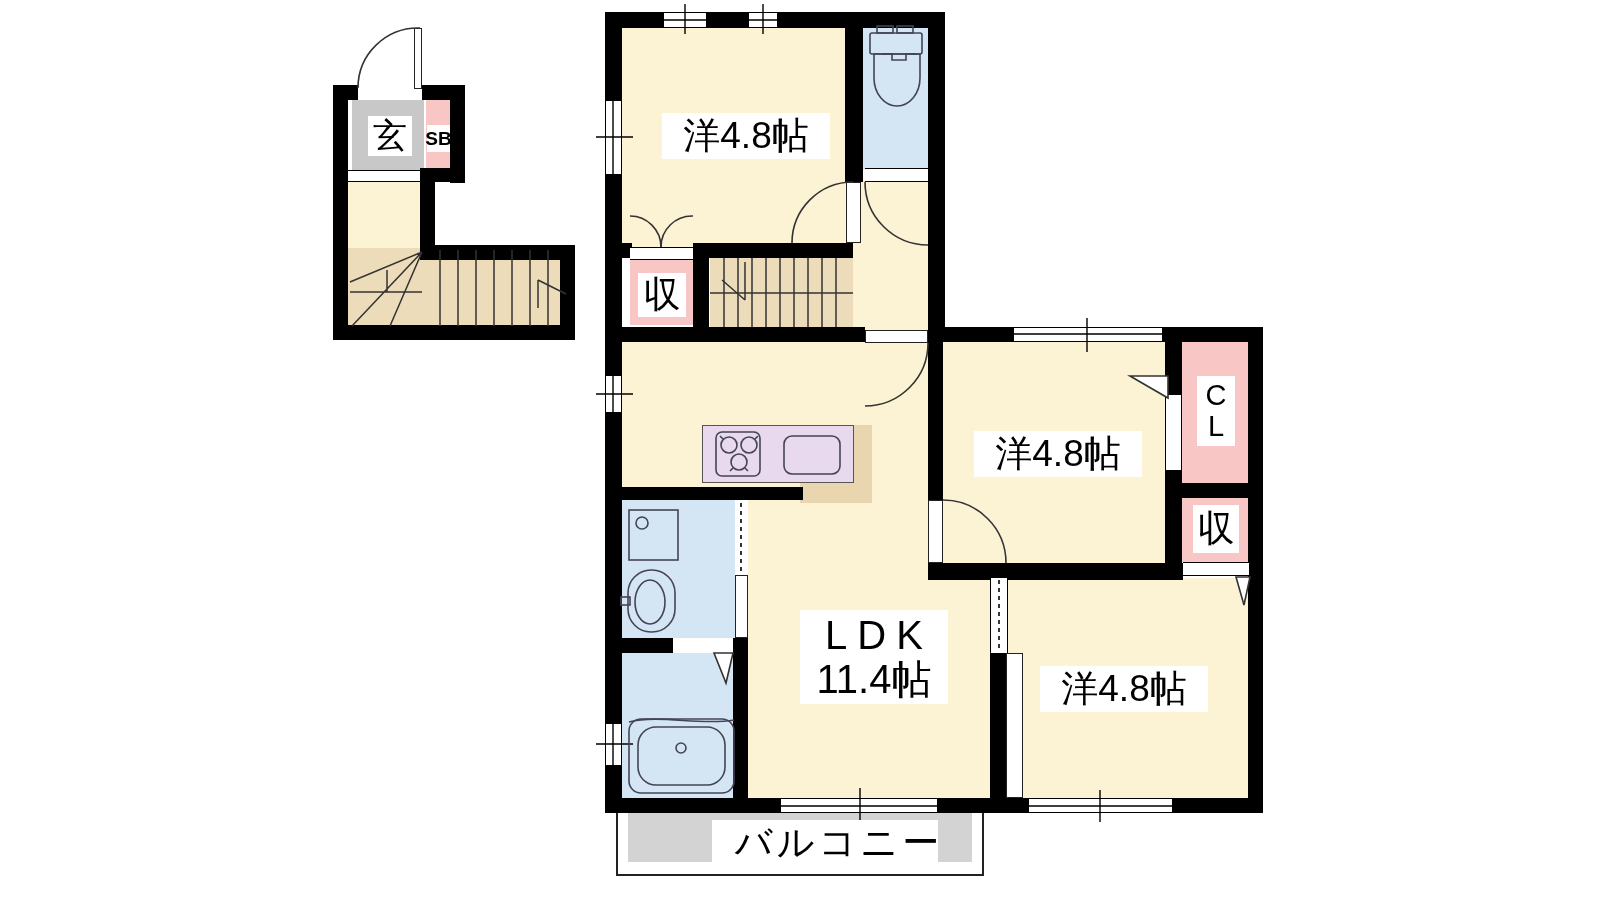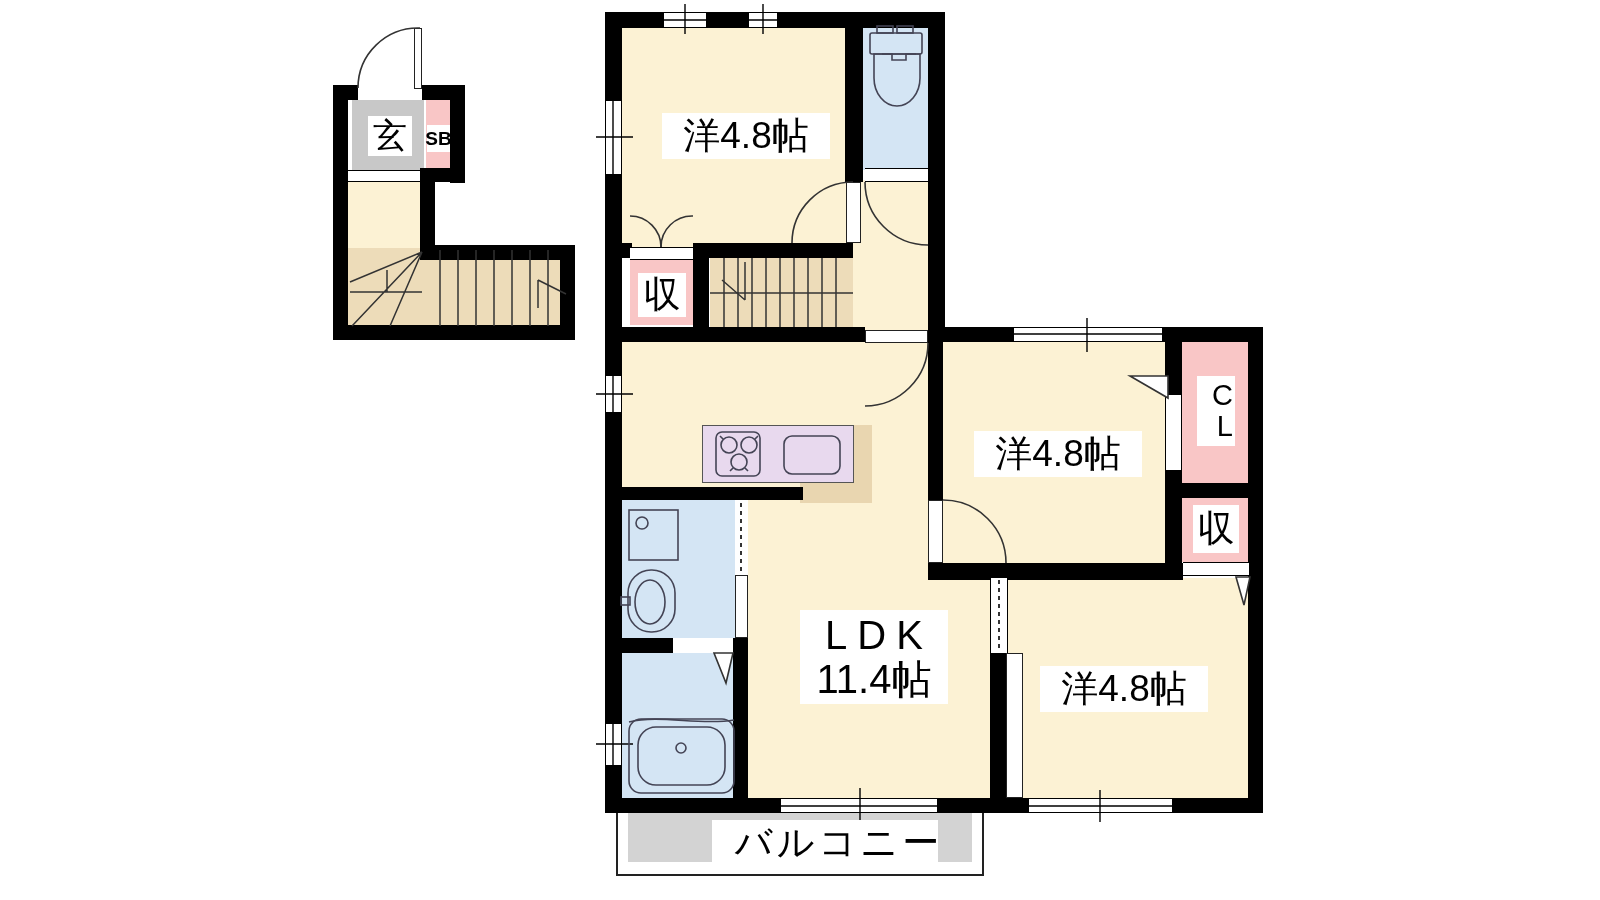--- a/index.html
+++ b/index.html
@@ -22,21 +22,21 @@
   .plain{position:absolute;background:#fff;}
   .bframe{position:absolute;background:#fff;border:2px solid #222;box-sizing:border-box;}
   .label{position:absolute;background:#fff;color:#000;display:flex;align-items:center;justify-content:center;
          text-align:center;white-space:nowrap;}
   .lbl-room{font-size:37px;}
   .lbl-ldk{flex-direction:column;font-size:40px;line-height:1.1;white-space:nowrap;}
   .ldk-line1{letter-spacing:10px;padding-left:10px;}
   .lbl-gen{font-size:34px;}
   .lbl-sb{font-size:19px;font-weight:bold;}
   .lbl-syu{font-size:37px;}
-  .lbl-cl{font-size:29px;line-height:1.08;width:34px;word-break:break-all;white-space:normal;display:block;text-align:right;}
+  .lbl-cl{font-size:29px;line-height:1.08;width:34px;word-break:break-all;white-space:normal;display:block;text-align:center;}
   .lbl-bal{font-size:37px;letter-spacing:4px;padding-left:28px;}
   svg{position:absolute;left:0;top:0;}
 </style>
 </head>
 <body>
 
 <div id="canvas">
 
   <div class="fill f-gray" style="left:352px;top:100px;width:72px;height:70px;"></div>
   <div class="fill f-pink" style="left:426px;top:100px;width:24px;height:68px;"></div>

